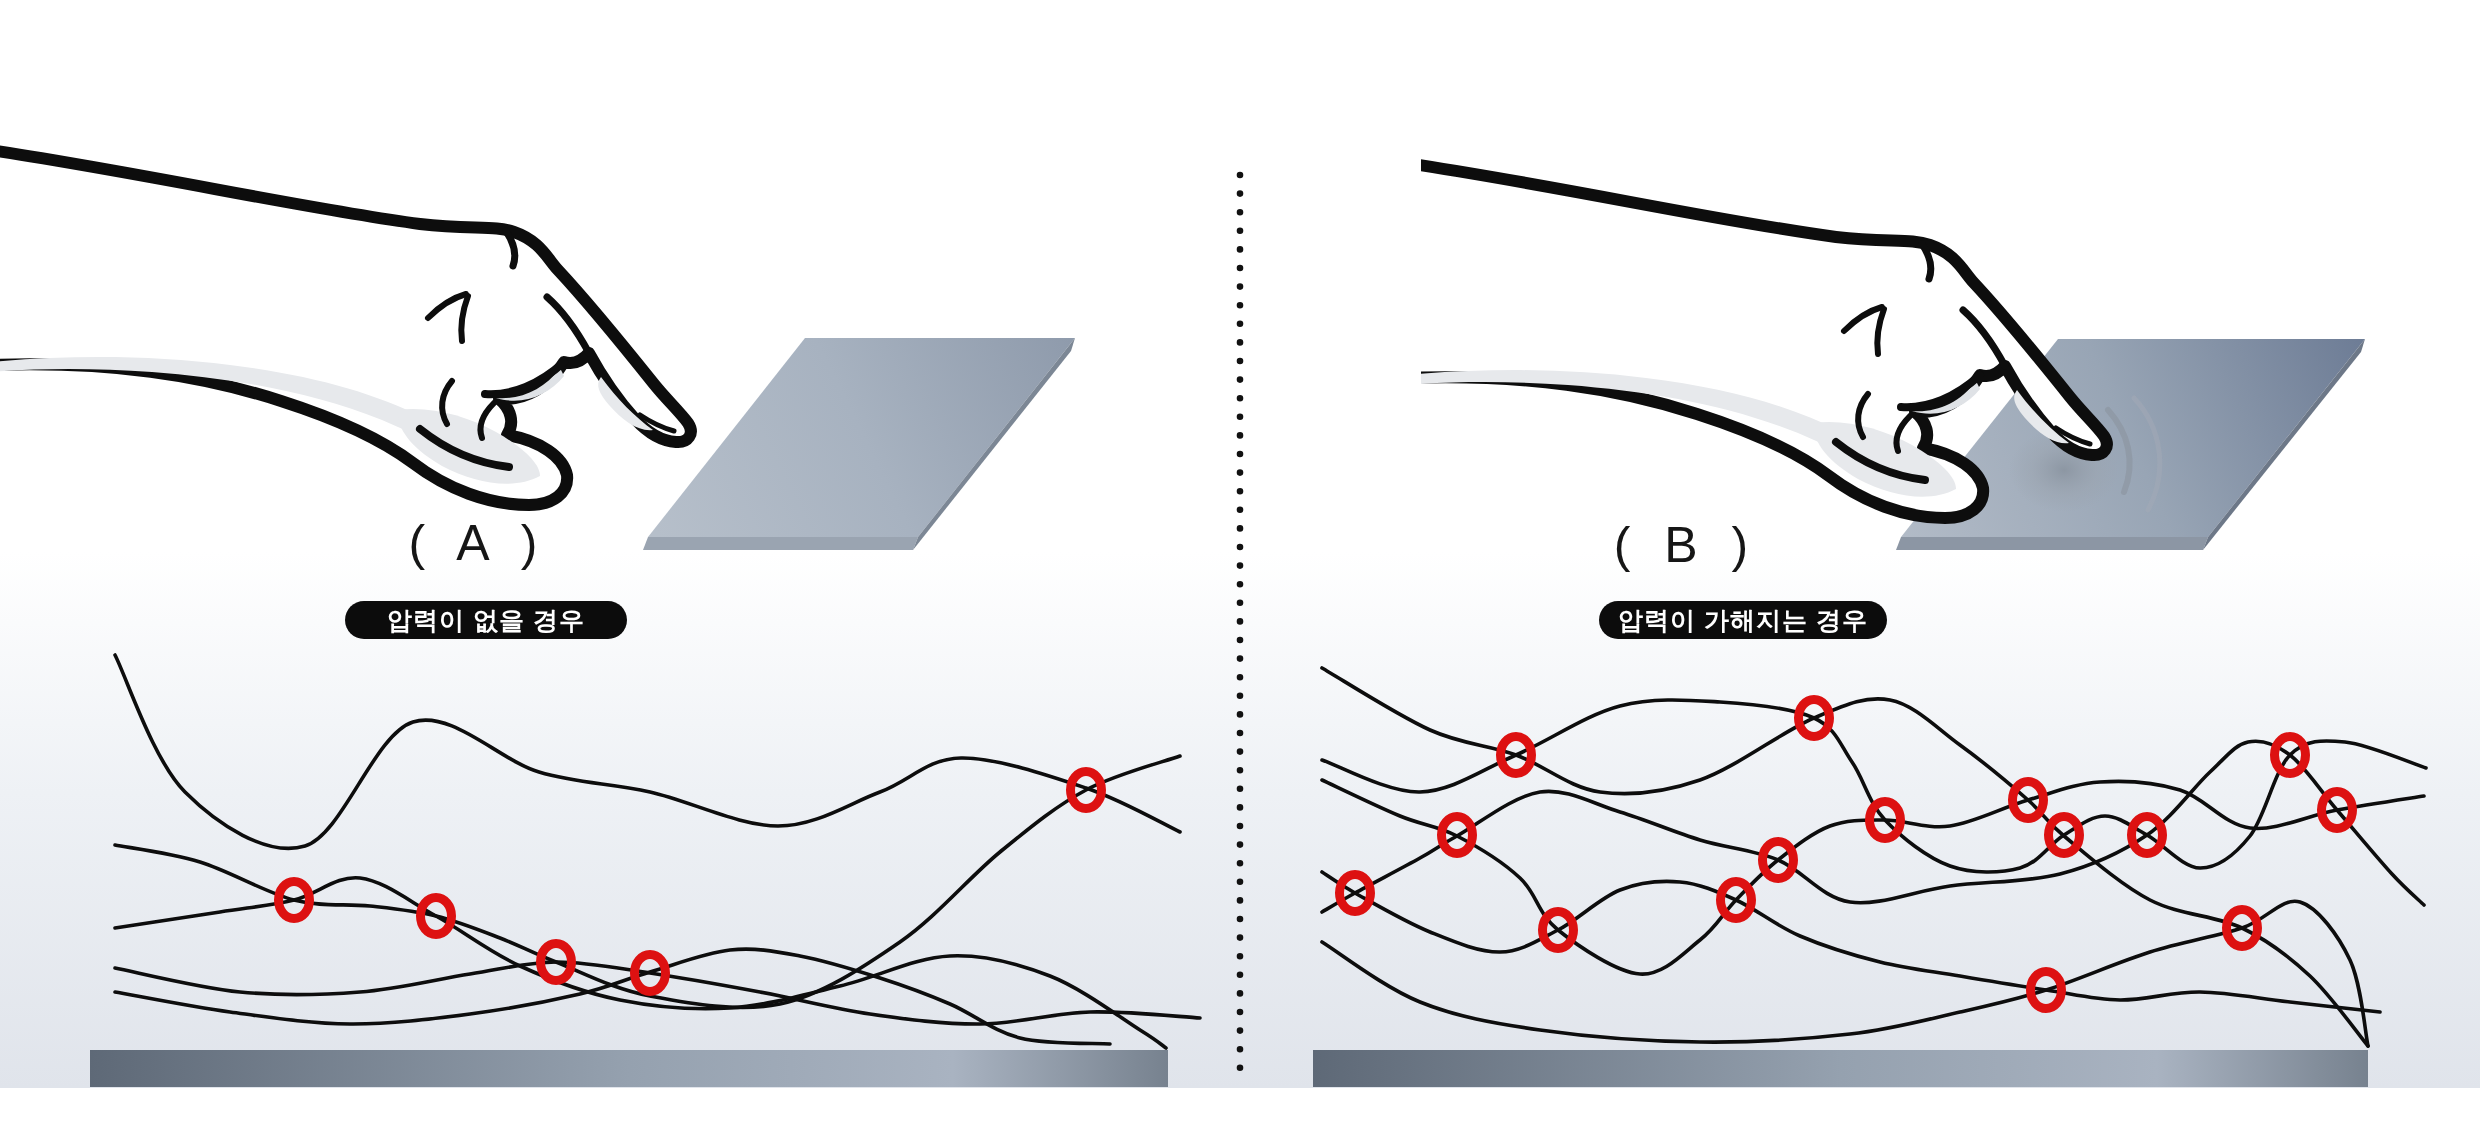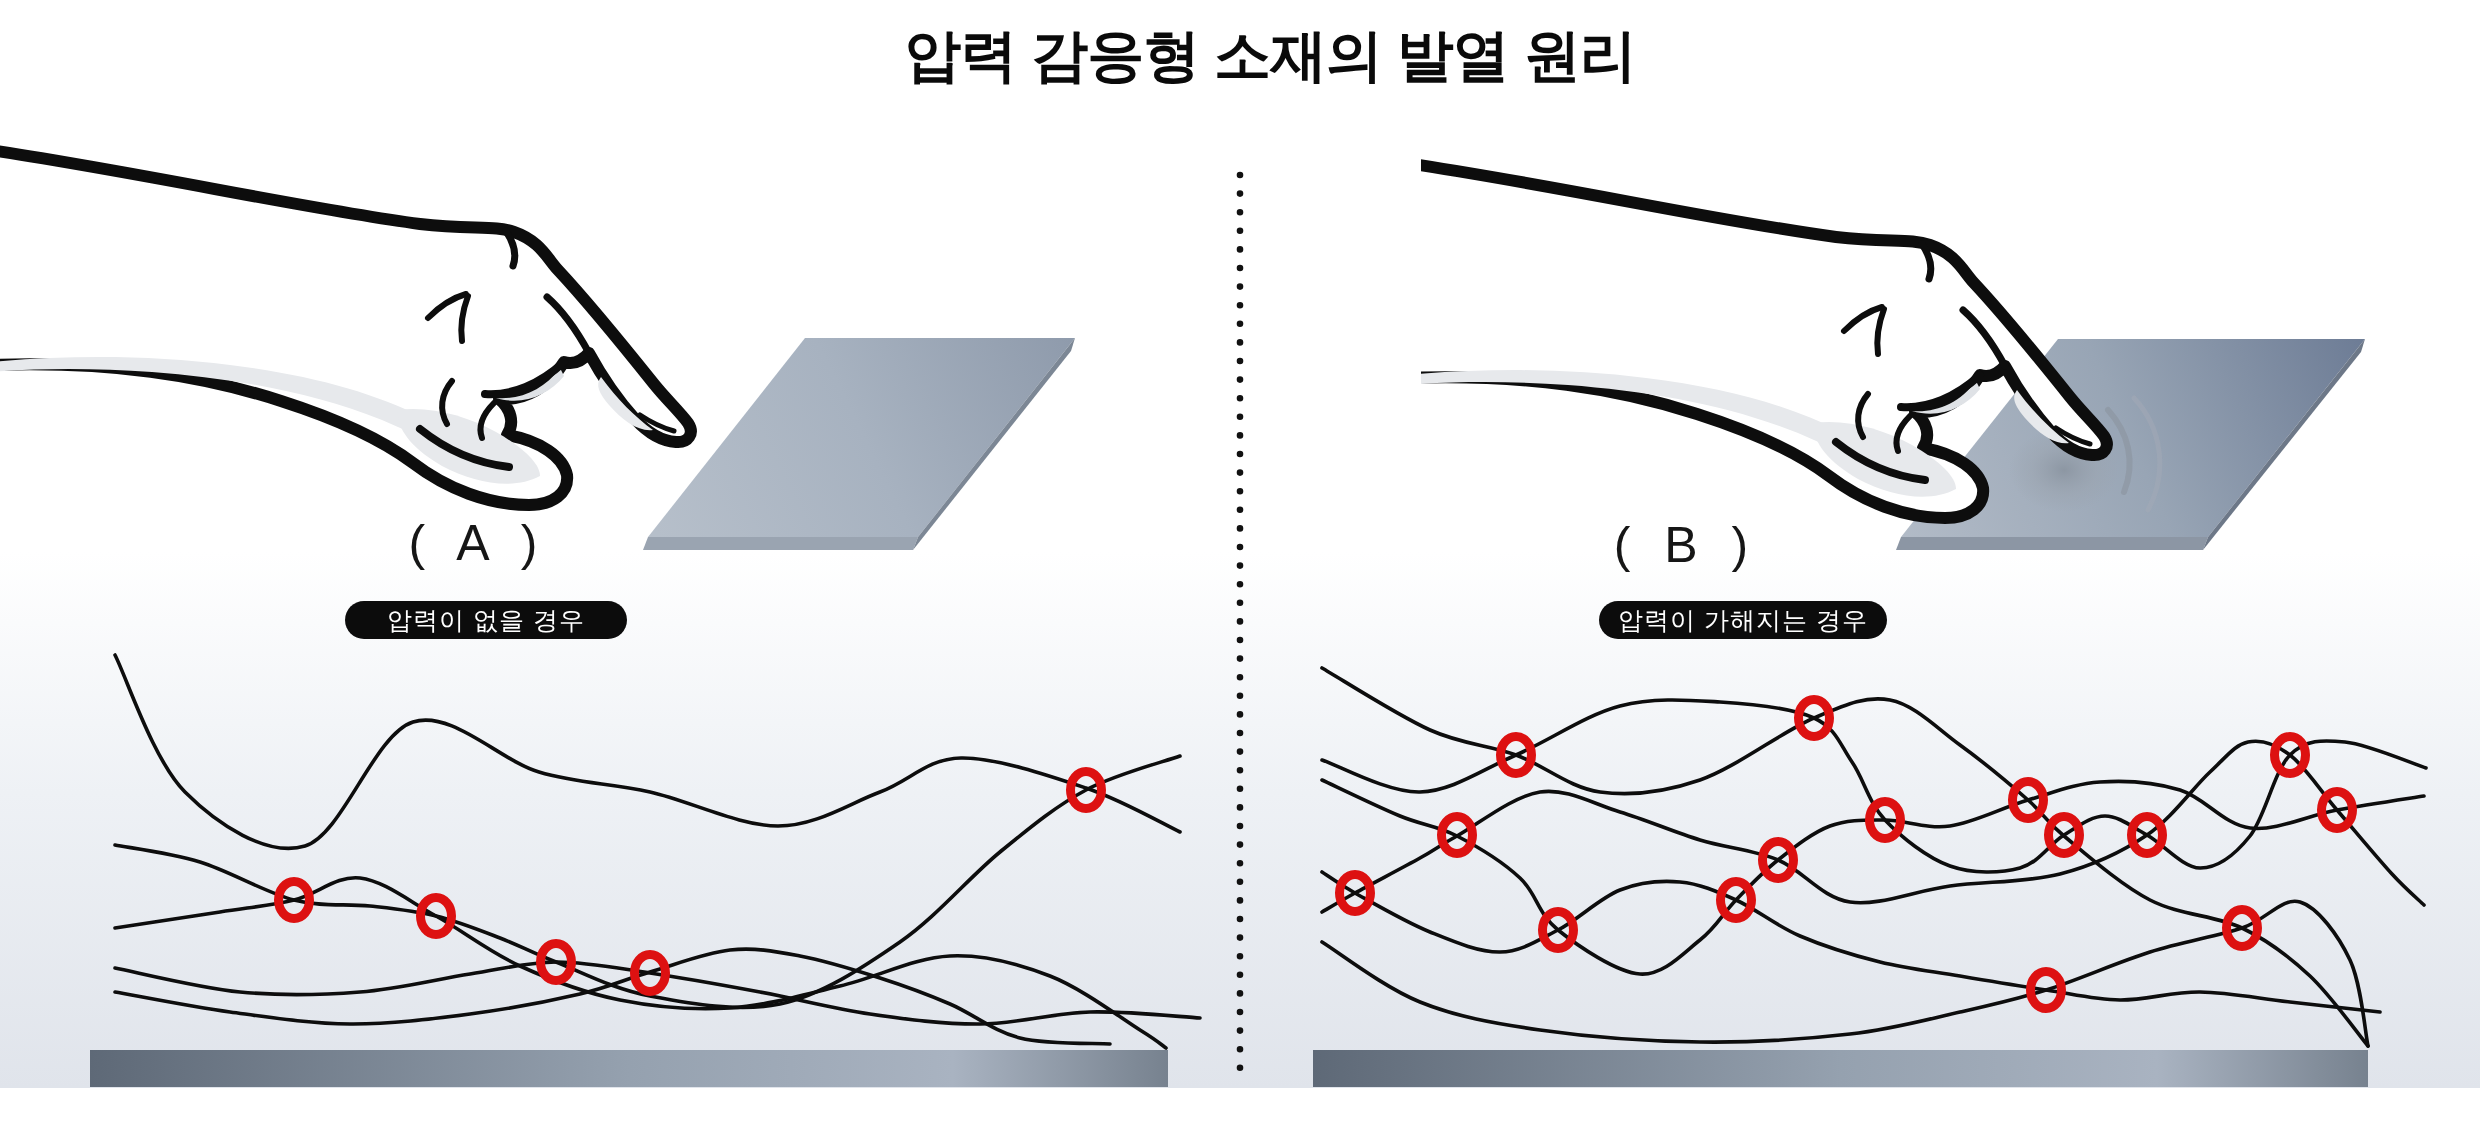--- a/index.html
+++ b/index.html
@@ -6,21 +6,21 @@
   .stage{position:relative;width:2480px;height:1140px;overflow:hidden;background:#ffffff;
          font-family:"Liberation Sans","DejaVu Sans",sans-serif}
   svg.scene{position:absolute;left:0;top:0}
   .title{position:absolute;left:640px;top:18px;width:1260px;text-align:center;
          font-size:57px;font-weight:800;color:#0a0a0a;letter-spacing:-1px;white-space:nowrap}
   .panel-label{position:absolute;font-size:50px;font-weight:400;color:#161616;
                letter-spacing:10px;text-align:center;white-space:nowrap}
   #label-a{left:368px;top:514px;width:220px}
   #label-b{left:1576px;top:516px;width:220px}
   .caption{position:absolute;top:601px;height:38px;line-height:38px;background:#0c0c0c;color:#ffffff;
-           border-radius:19px;text-align:center;font-weight:400;font-size:25px;letter-spacing:1px;white-space:nowrap}
+           border-radius:19px;text-align:center;font-weight:700;font-size:25px;letter-spacing:1px;white-space:nowrap}
   #caption-a{left:345px;width:282px}
   #caption-b{left:1599px;width:288px}
   .fiber{fill:none;stroke:#0d0d0d;stroke-width:3.6px;stroke-linecap:round}
   .crease{fill:none;stroke:#0d0d0d;stroke-linecap:round}
 </style>
 </head>
 <body>
 
 <div class="stage">
 
@@ -146,20 +146,19 @@
         <ellipse cx="1457" cy="835" rx="15.5" ry="18.5" fill="none" stroke="#dd1111" stroke-width="9"></ellipse>
         <ellipse cx="1778" cy="860" rx="15.5" ry="18.5" fill="none" stroke="#dd1111" stroke-width="9"></ellipse>
         <ellipse cx="1355" cy="893" rx="15.5" ry="18.5" fill="none" stroke="#dd1111" stroke-width="9"></ellipse>
         <ellipse cx="1736" cy="900" rx="15.5" ry="18.5" fill="none" stroke="#dd1111" stroke-width="9"></ellipse>
         <ellipse cx="1558" cy="930" rx="15.5" ry="18.5" fill="none" stroke="#dd1111" stroke-width="9"></ellipse>
         <ellipse cx="2242" cy="928" rx="15.5" ry="18.5" fill="none" stroke="#dd1111" stroke-width="9"></ellipse>
         <ellipse cx="2046" cy="990" rx="15.5" ry="18.5" fill="none" stroke="#dd1111" stroke-width="9"></ellipse>
       </g>
   </svg>
 
-  <div class="title">압력 감응형 소재의 발열 원리</div>
 
   <div class="panel-label" id="label-a">( A )</div>
   <div class="panel-label" id="label-b">( B )</div>
 
   <div class="caption" id="caption-a">압력이 없을 경우</div>
   <div class="caption" id="caption-b">압력이 가해지는 경우</div>
 </div>
 
 </body></html>

